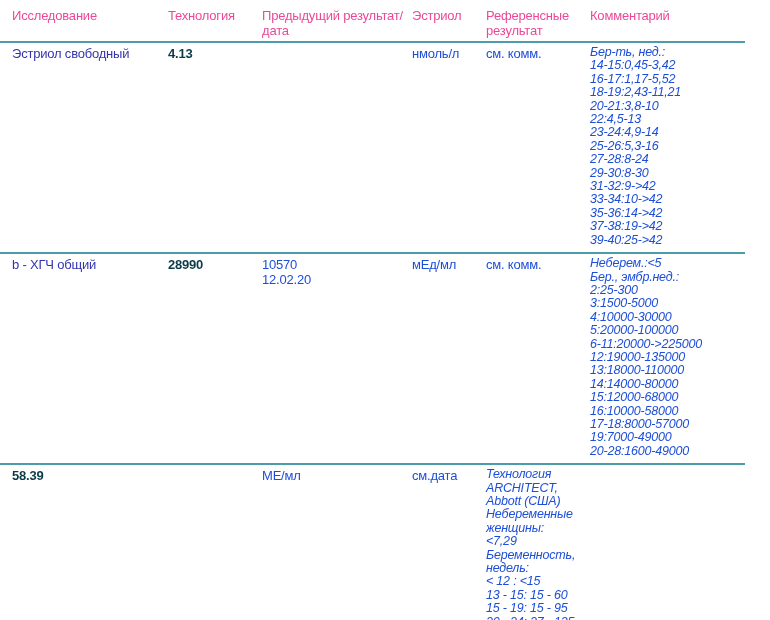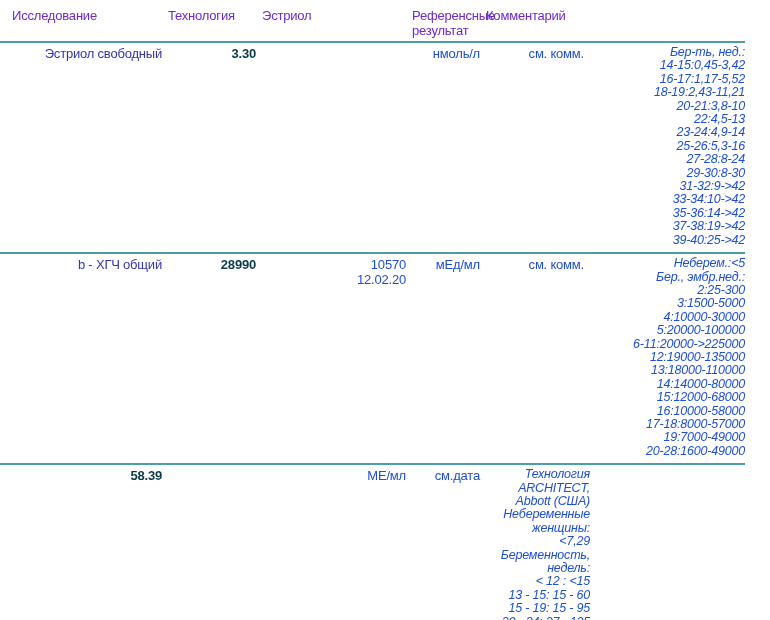--- a/index.html
+++ b/index.html
@@ -25,35 +25,34 @@
     padding-left: 12px;
     box-sizing: border-box;
     align-items: start;
   }
   .cell {
     white-space: pre-line;
     padding-right: 6px;
     box-sizing: border-box;
   }
   .header-row .cell {
-    color: #6d28d9;
+    color: #ec4899;
     font-size: 13px;
     line-height: 15px;
     font-weight: 400;
   }
   .sep {
     width: 745px;
     height: 2px;
     background: #4d9cac;
     margin: 3px 0 2px 0;
   }
   .data-row {
     padding-top: 1px;
     padding-bottom: 2px;
-    text-align: right;
   }
   .data-row .cell {
     color: #1d4ed8;
     font-size: 13px;
     line-height: 15px;
   }
   .cell.test {
     color: #3434b0;
     cursor: pointer;
   }
@@ -69,30 +68,31 @@
   }
 </style>
 </head>
 <body>
 
 <div class="report">
 
   <div class="grid header-row">
     <div class="cell">Исследование</div>
     <div class="cell">Технология</div>
+    <div class="cell">Предыдущий результат/дата</div>
     <div class="cell">Эстриол</div>
     <div class="cell">Референсные результат</div>
     <div class="cell">Комментарий</div>
   </div>
 
   <div class="sep"></div>
 
   <div class="grid data-row">
     <div class="cell test">Эстриол свободный</div>
-    <div class="cell result">3.30</div>
+    <div class="cell result">4.13</div>
     <div class="cell prev"></div>
     <div class="cell units">нмоль/л</div>
     <div class="cell ref">см. комм.</div>
     <div class="cell comment">Бер-ть, нед.:
 14-15:0,45-3,42
 16-17:1,17-5,52
 18-19:2,43-11,21
 20-21:3,8-10
 22:4,5-13
 23-24:4,9-14

